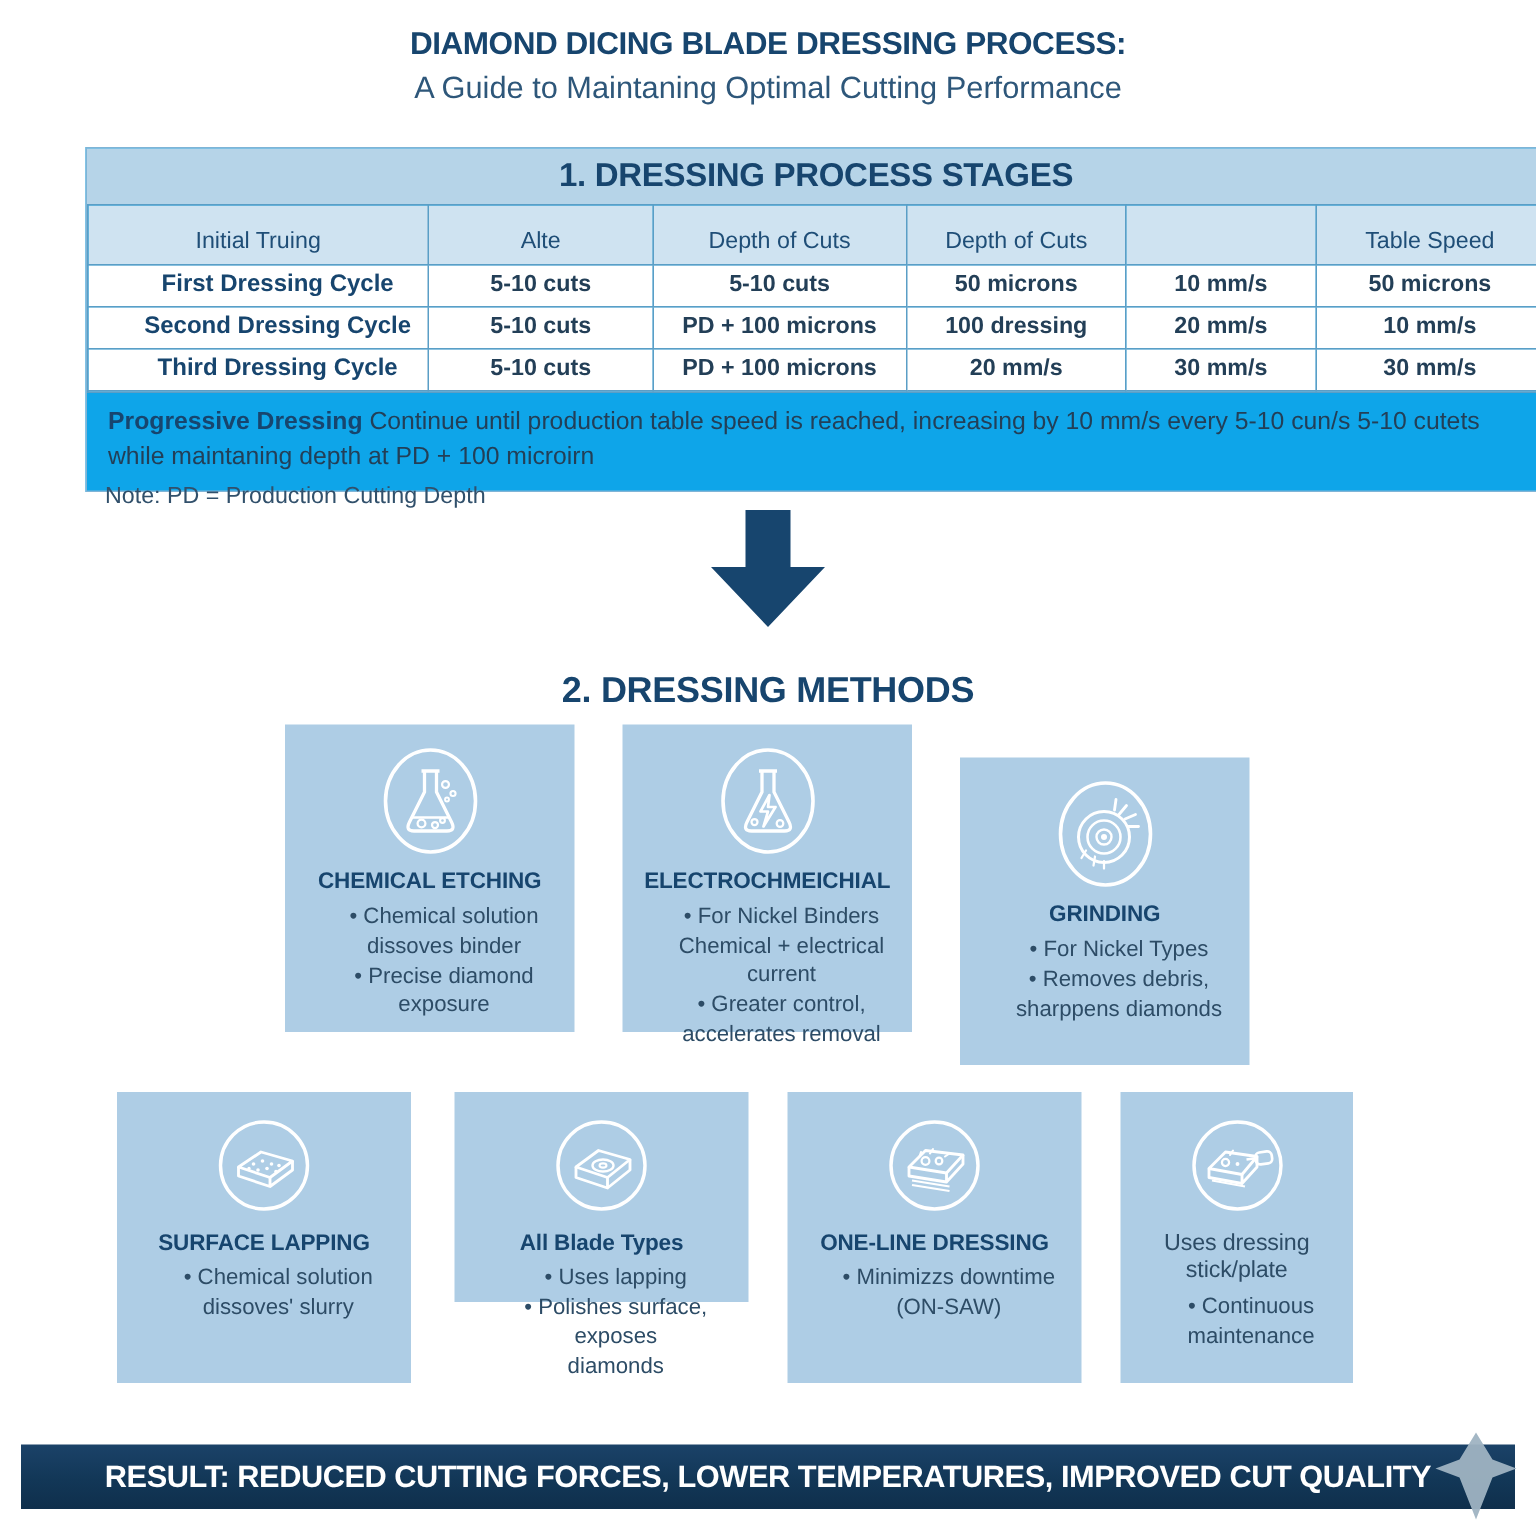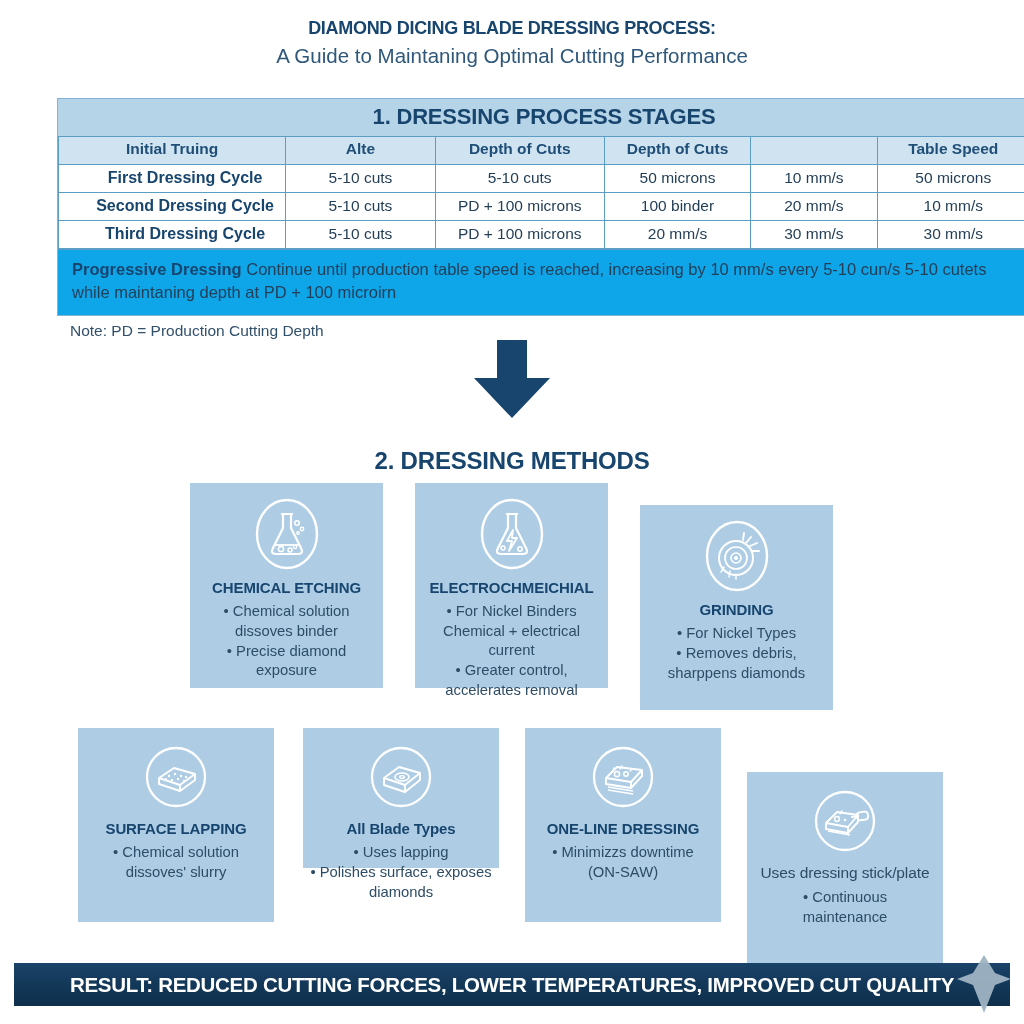--- a/index.html
+++ b/index.html
@@ -8,21 +8,21 @@
     background: #ffffff;
     font-family: "Liberation Sans", sans-serif;
     color: #1a3f63;
     position: relative;
     overflow: hidden;
   }
 
   
   #header { text-align: center; padding-top: 18px; }
   #main-title {
-    font-size: 18px;
+    font-size: 21px;
     font-weight: bold;
     letter-spacing: -0.3px;
     color: #17456e;
     line-height: 1.15;
   }
   #sub-title {
     font-size: 20.5px;
     font-weight: normal;
     color: #2e577a;
     margin-top: 5px;
@@ -56,31 +56,31 @@
   table.stages th, table.stages td {
     border: 1px solid #5a9ec6;
     text-align: center;
     padding: 4px 2px 5px;
     font-size: 15.5px;
     color: #1f4e77;
     background: #ffffff;
   }
   table.stages thead th {
     background: #cfe3f1;
-    font-weight: bold;
+    font-weight: normal;
     font-size: 15.5px;
-    padding: 3px 2px 6px;
+    padding: 15px 2px 6px;
   }
   table.stages td.rowhead {
     font-weight: bold;
     color: #17456e;
     font-size: 16px;
     padding-left: 28px;
   }
-  table.stages td.val { color: #233f57; font-weight: normal; }
+  table.stages td.val { color: #233f57; font-weight: bold; }
 
   #progressive-row {
     border-top: 1px solid #5a9ec6;
     padding: 8px 12px 10px 14px;
     font-size: 16.5px;
     color: #233f57;
     line-height: 1.42;
   }
   #progressive-row b { color: #17456e; }
 
@@ -128,39 +128,39 @@
     color: #17456e;
     letter-spacing: -0.1px;
     margin-bottom: 6px;
     padding: 0 4px;
   }
   .card .card-title.regular {
     font-weight: normal;
     color: #2d4c66;
     font-size: 15.5px;
   }
-  .card ul { list-style: none; }
+  .card ul { list-style: none; padding-left: 19px; }
   .card li {
     font-size: 14.8px;
     color: #2d4c66;
     line-height: 1.28;
     padding: 0 6px;
     margin-bottom: 1px;
   }
 
   
   #card-chemical-etching { left: 190px; top: 483px; width: 193px; height: 205px; }
   #card-electrochemical  { left: 415px; top: 483px; width: 193px; height: 205px; }
   #card-grinding         { left: 640px; top: 505px; width: 193px; height: 205px; }
 
   
   #card-surface-lapping  { left: 78px;  top: 728px; width: 196px; height: 194px; }
   #card-all-blade-types  { left: 303px; top: 728px; width: 196px; height: 140px; }
   #card-one-line-dressing{ left: 525px; top: 728px; width: 196px; height: 194px; }
-  #card-dressing-stick   { left: 747px; top: 728px; width: 196px; height: 194px; margin-top: 44px; }
+  #card-dressing-stick   { left: 747px; top: 728px; width: 155px; height: 194px; }
 
   
   #result-banner {
     position: absolute;
     left: 14px; top: 963px;
     width: 996px; height: 43px;
     background: linear-gradient(180deg, #1b4268 0%, #123757 55%, #0f2f4c 100%);
     display: flex;
     align-items: center;
     justify-content: center;
@@ -214,21 +214,21 @@
         <td class="val">5-10 cuts</td>
         <td class="val">5-10 cuts</td>
         <td class="val">50 microns</td>
         <td class="val">10 mm/s</td>
         <td class="val">50 microns</td>
       </tr>
       <tr>
         <td class="rowhead">Second Dressing Cycle</td>
         <td class="val">5-10 cuts</td>
         <td class="val">PD + 100 microns</td>
-        <td class="val">100 binder</td>
+        <td class="val">100 dressing</td>
         <td class="val">20 mm/s</td>
         <td class="val">10 mm/s</td>
       </tr>
       <tr>
         <td class="rowhead">Third Dressing Cycle</td>
         <td class="val">5-10 cuts</td>
         <td class="val">PD + 100 microns</td>
         <td class="val">20 mm/s</td>
         <td class="val">30 mm/s</td>
         <td class="val">30 mm/s</td>

